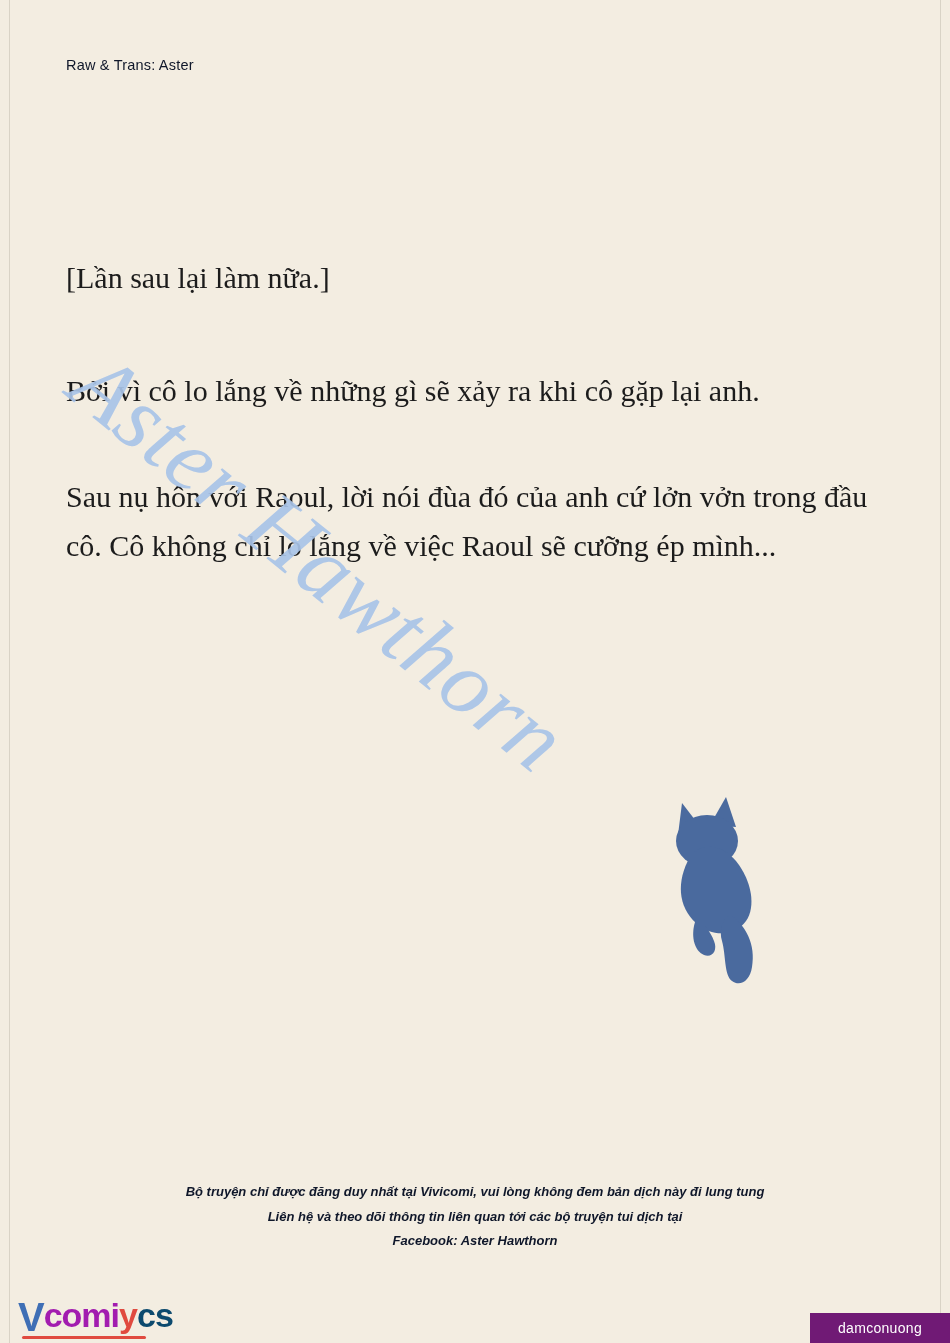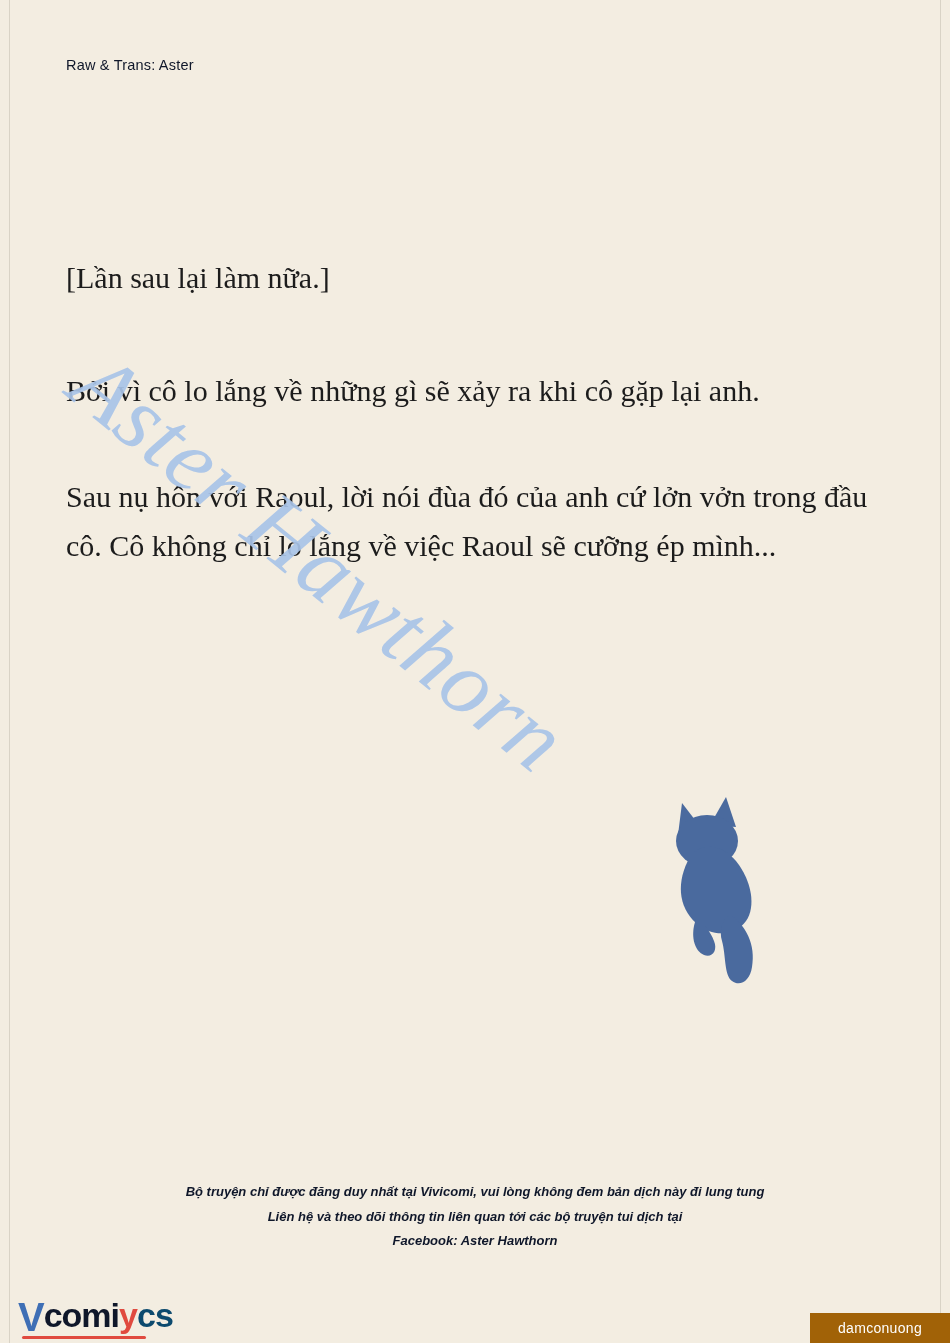--- a/index.html
+++ b/index.html
@@ -114,40 +114,40 @@
     font-family: "Liberation Sans", sans-serif;
     font-weight: bold;
     font-size: 34px;
     letter-spacing: -1px;
   }
   .logo .v {
     color: #3f6fb5;
     font-size: 40px;
     line-height: 0.9;
   }
-  .logo .comi { color: #0f172a; margin-top: 32px; }
+  .logo .comi { color: #a21caf; margin-top: 32px; }
   .logo .y { color: #e04a3f; }
   .logo .cs { color: #0c4a6e; }
   .logo-underline {
     position: absolute;
     left: 22px;
     bottom: 4px;
     width: 124px;
     height: 3px;
     background: #e04a3f;
     border-radius: 2px;
   }
 
   .host-chip {
     position: absolute;
     right: 0;
     bottom: 0;
     width: 140px;
     height: 30px;
-    background: #a16207;
+    background: #701a75;
     color: #ffffff;
     font-size: 14px;
     display: flex;
     align-items: center;
     justify-content: center;
     letter-spacing: 0.3px;
   }
 </style>
 </head>
 <body>

